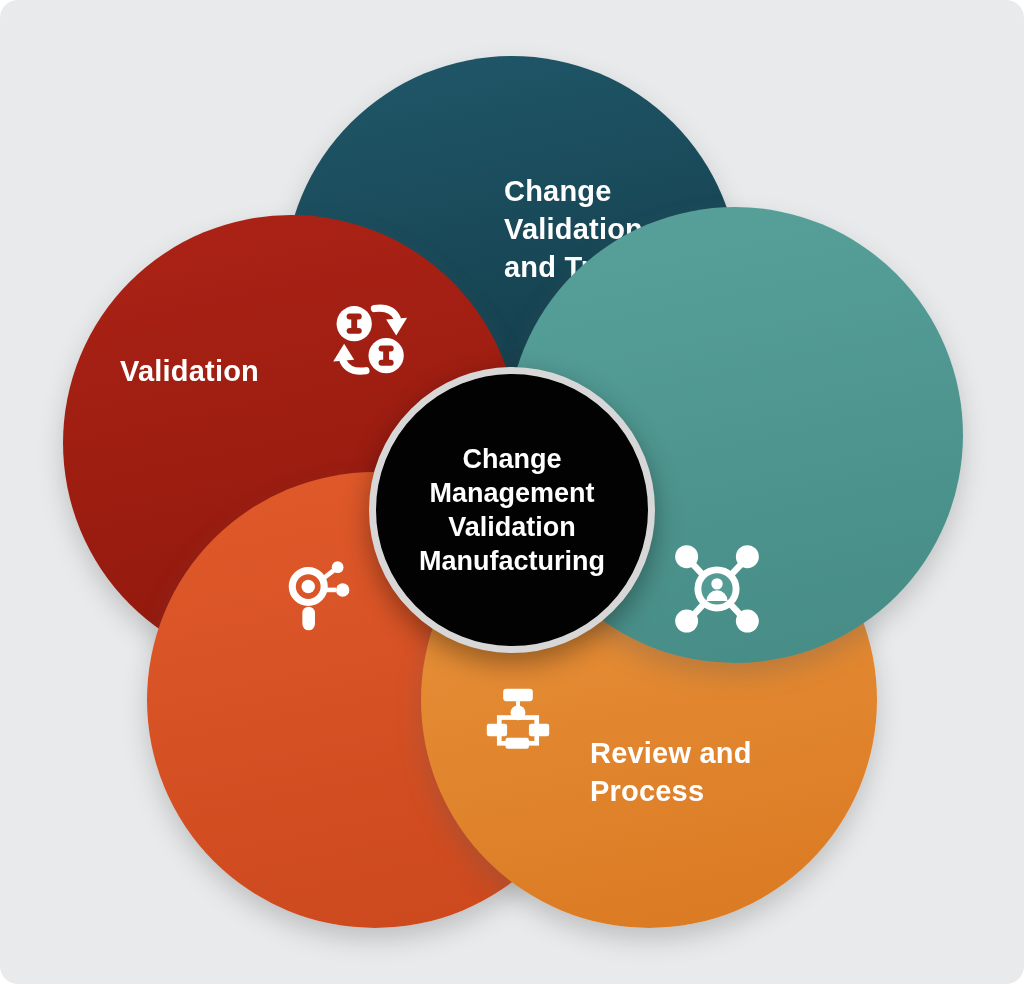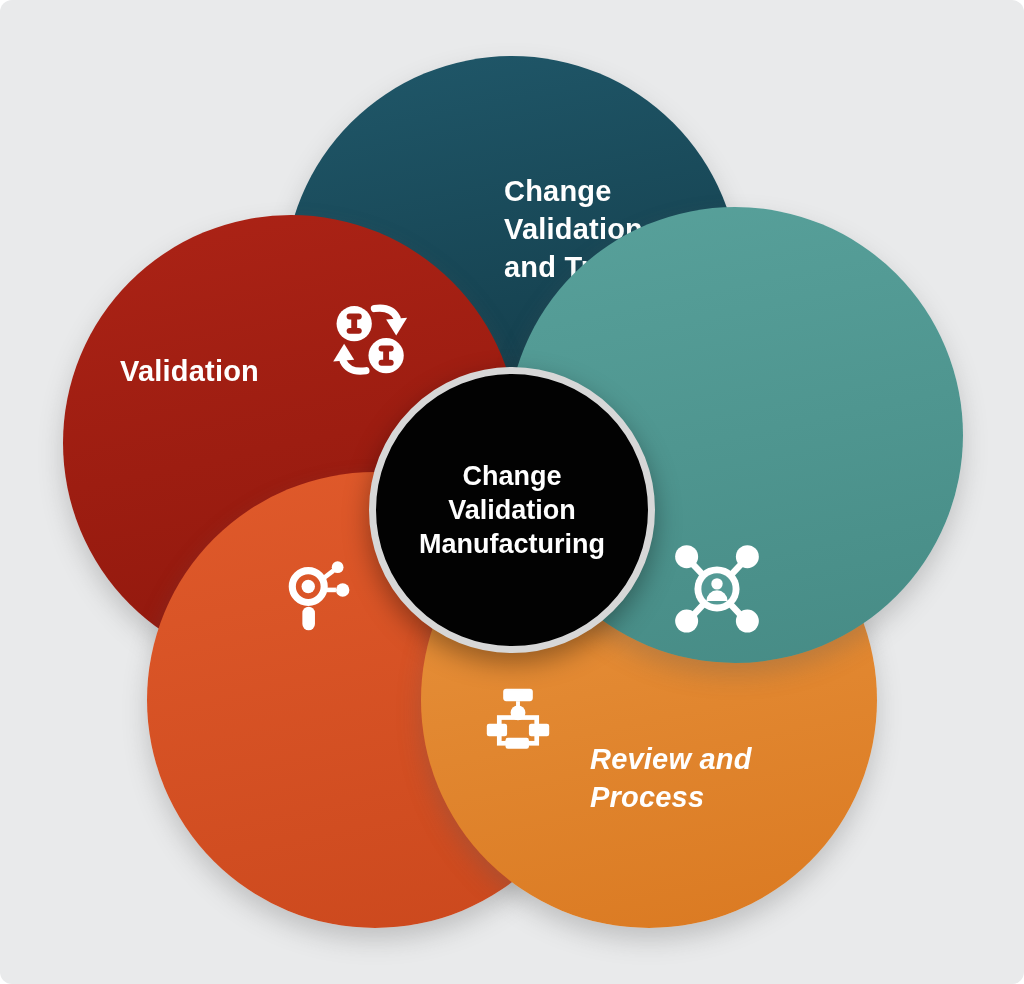--- a/index.html
+++ b/index.html
@@ -1,35 +1,35 @@
 <!DOCTYPE html>
 <html><head>
 <meta charset="utf-8">
 <style>
   html,body{margin:0;padding:0;background:#ffffff;}
   body{width:1024px;height:984px;overflow:hidden;position:relative;
        font-family:"Liberation Sans", sans-serif;}
-  .card{position:absolute;inset:0;background:#e9eaeb;border-radius:12px;}
+  .card{position:absolute;inset:0;background:#e9eaeb;border-radius:18px;}
 
   .petal{position:absolute;width:456px;height:456px;border-radius:50%;
          background:linear-gradient(168deg, var(--c1), var(--c2));
          box-shadow:0 12px 24px rgba(90,90,90,0.28);}
   #petal-initiation   {left:284px;top:56px;  z-index:1;}
   #petal-validation   {left:63px; top:215px; z-index:2;}
   #petal-compliance   {left:147px;top:472px; z-index:3;}
   #petal-review       {left:421px;top:472px; z-index:4;}
   #petal-collaboration{left:507px;top:207px; z-index:5;}
 
   .petal-label{position:absolute;font-weight:bold;font-size:29px;line-height:38px;
                letter-spacing:0.2px;color:var(--tc,#ffffff);white-space:nowrap;}
   .petal-label span{display:block;}
   #petal-initiation    .petal-label{left:220px;top:116px;}
   #petal-validation    .petal-label{left:57px; top:137px;}
   #petal-collaboration .petal-label{left:223px;top:207px;}
-  #petal-review        .petal-label{left:169px;top:268px;font-style:italic;}
+  #petal-review        .petal-label{left:169px;top:262px;}
   #petal-compliance    .petal-label{left:45px; top:204px;}
 
   .icon{position:absolute;}
   .icon svg{display:block;width:100%;height:100%;}
   #petal-initiation    .icon{left:310px;top:252px;width:78px;height:78px;}
   #petal-validation    .icon{left:266px;top:86px; width:84px;height:84px;}
   #petal-collaboration .icon{left:164px;top:335px;width:92px;height:92px;}
   #petal-review        .icon{left:58px; top:212px;width:78px;height:78px;}
   #petal-compliance    .icon{left:131px;top:86px; width:84px;height:84px;}
 
@@ -158,18 +158,19 @@
         <circle cx="50" cy="51" r="17" fill="#549a95"></circle>
         <circle cx="50" cy="45.5" r="6.2" fill="#ffffff"></circle>
         <path d="M38.5,64 a11.5 11.5 0 0 1 23,0 z" fill="#ffffff"></path>
       </svg>
     </div>
   </div>
 
   <div class="hub">
     <div class="hub-title">
       <span>Change</span>
+      <span>Management</span>
       <span>Validation</span>
       <span>Manufacturing</span>
     </div>
   </div>
 
 </div>
 
 </body></html>

